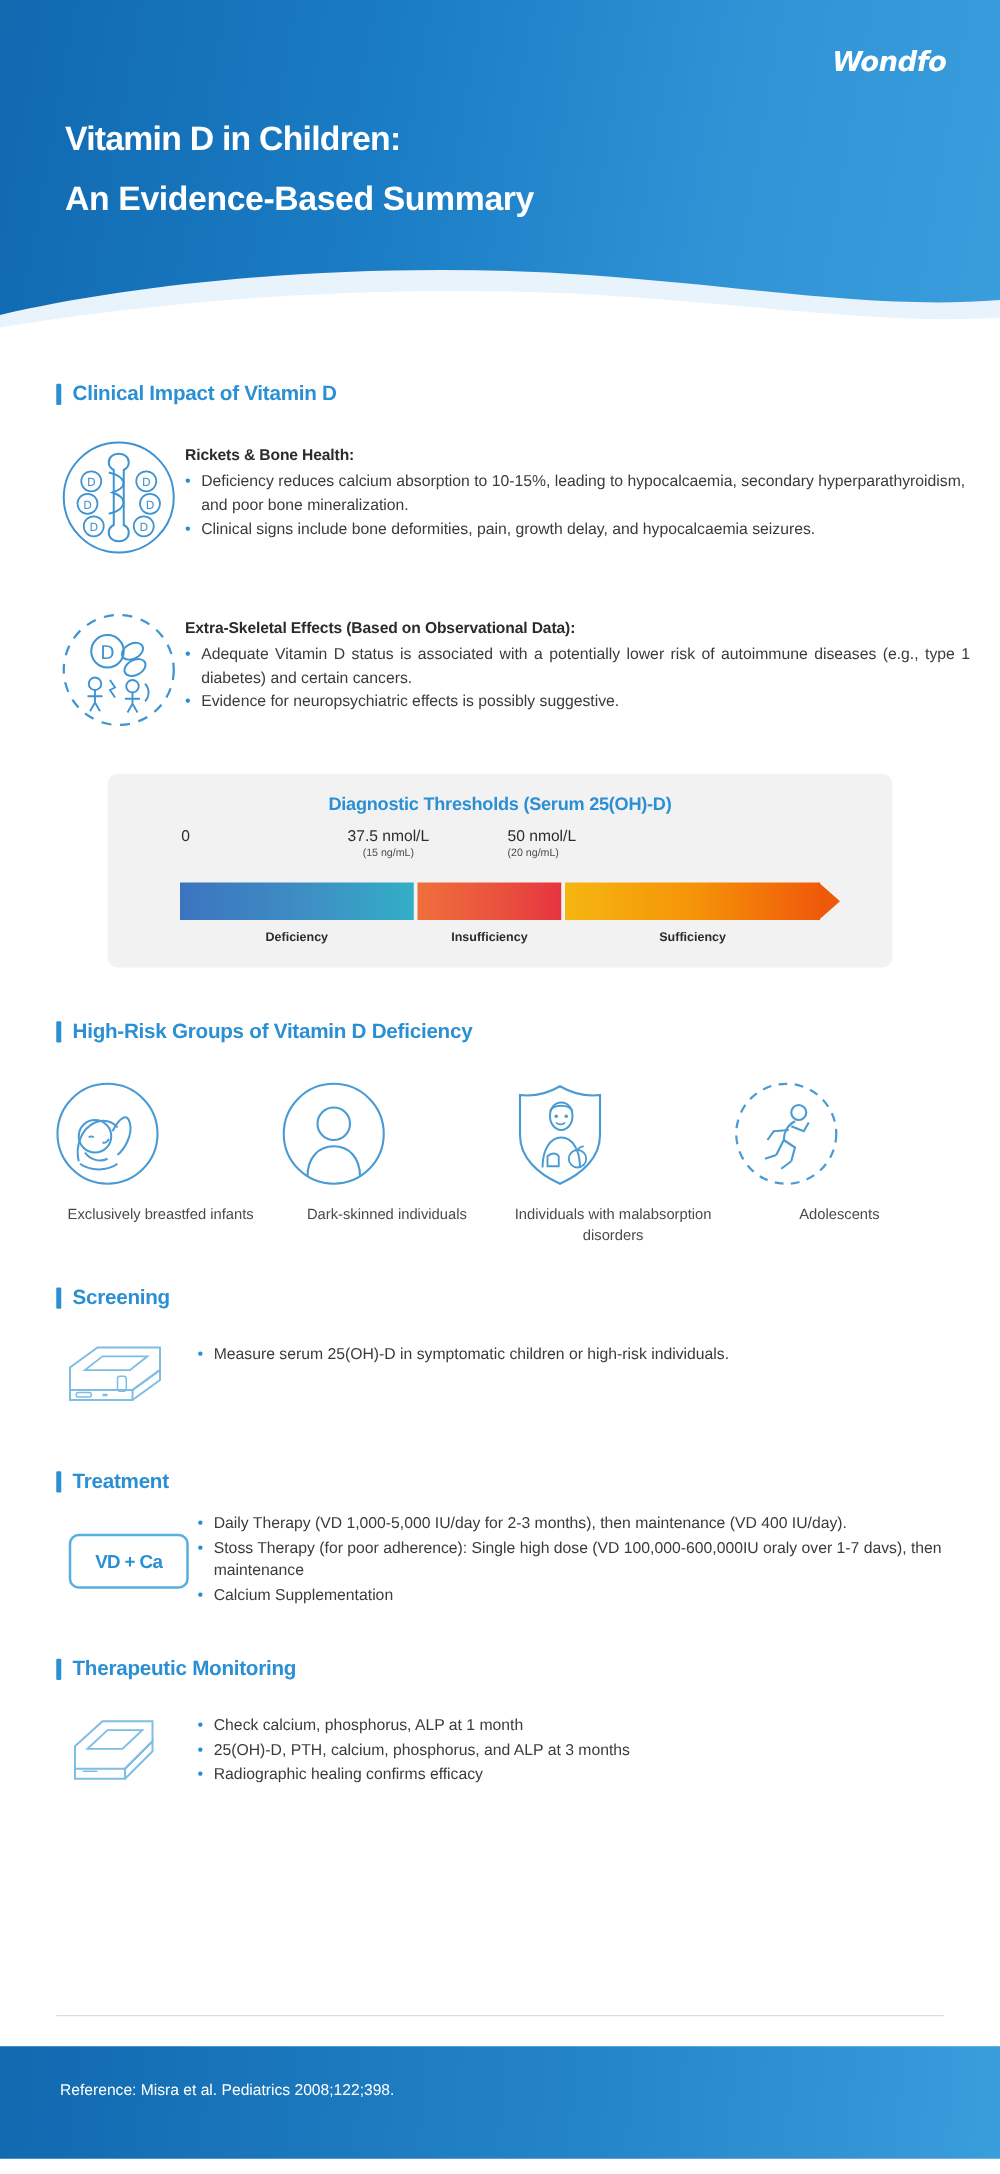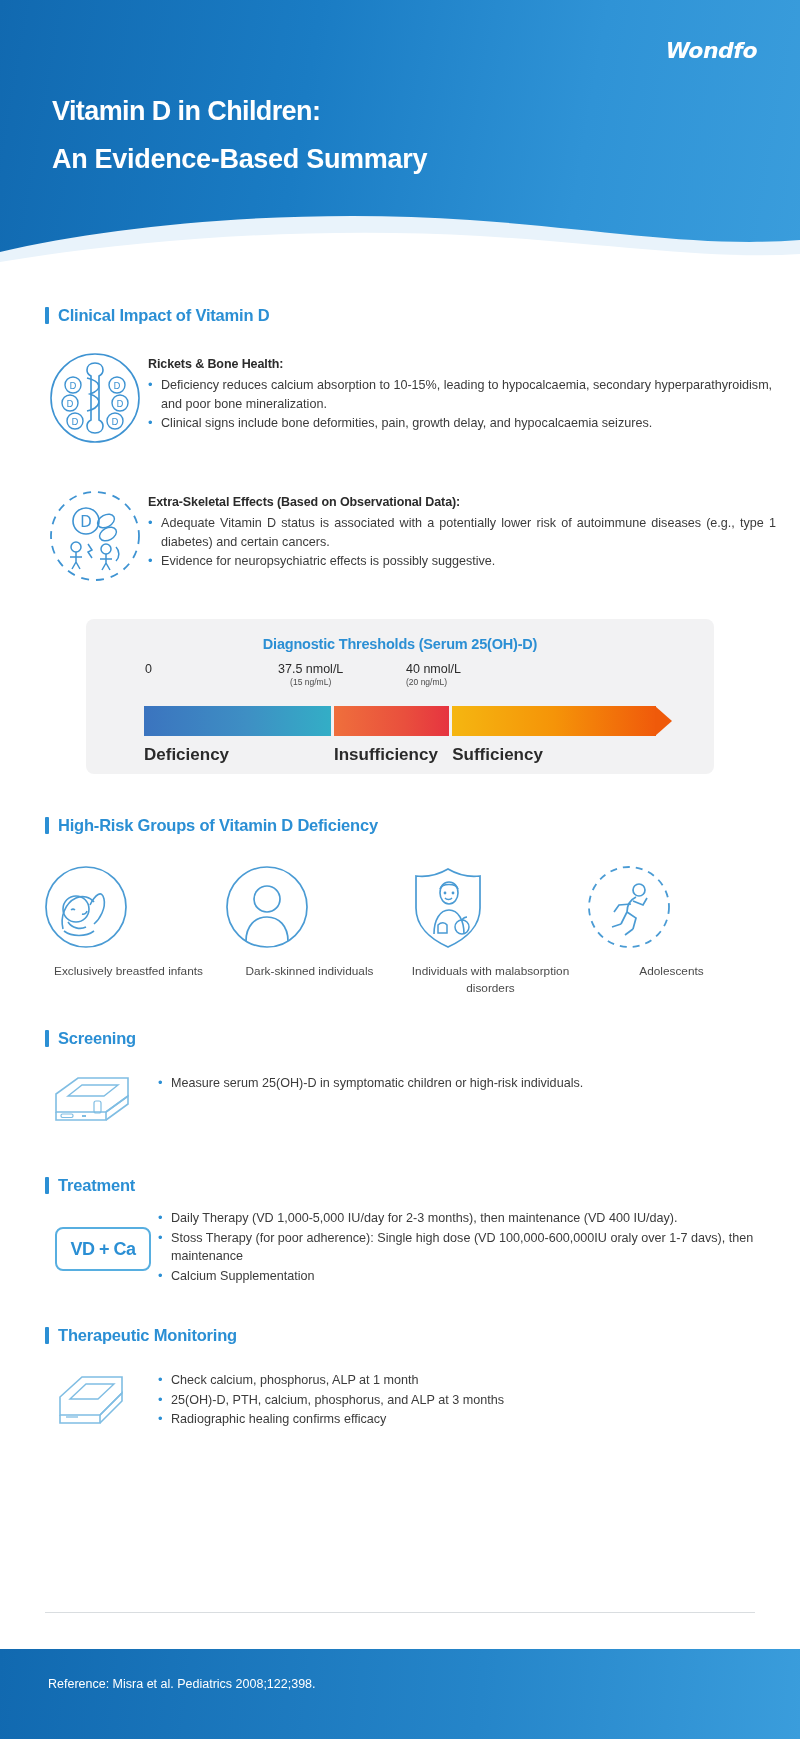--- a/index.html
+++ b/index.html
@@ -106,53 +106,53 @@
     background: linear-gradient(90deg, #f5b611 0%, #f59408 50%, #f05a0b 100%); }
   .arrow-tip {
     position: absolute; right: -16px; top: 0;
     width: 0; height: 0;
     border-top: 15px solid transparent;
     border-bottom: 15px solid transparent;
     border-left: 17px solid #ef5a0a;
   }
   .zone-row { position: relative; height: 24px; margin: 9px 58px 0 58px; }
   .zone {
-    position: absolute; font-size: 17px; font-weight: bold;
-    color: #2b2b2b; text-align: left;
+    position: absolute; font-size: 10px; font-weight: bold;
+    color: #2b2b2b; text-align: center;
   }
   .zone-1 { left: 0; width: 36.5%; }
   .zone-2 { left: 37.1%; width: 22.5%; }
   .zone-3 { left: 60.2%; width: 39.8%; }
 
   
   .risk-row { display: flex; margin: 0 38px; }
   .risk-item { flex: 1 1 0; text-align: center; }
   .risk-label {
     font-size: 11.8px; color: #4a4a4a; line-height: 1.45; margin-top: 8px;
   }
 
   
   .simple-row { display: flex; align-items: flex-start; margin: 0 28px 0 48px; }
   .simple-icon { flex: 0 0 auto; width: 110px; text-align: center; }
   .simple-text { flex: 1 1 auto; padding-top: 4px; }
 
   .vdca-badge {
     width: 96px; height: 44px; border: 2px solid #57aee0;
     border-radius: 8px; display: flex; align-items: center;
-    justify-content: center; color: #2b8fd4; font-size: 18px;
+    justify-content: center; color: #2b8fd4; font-size: 15px;
     font-weight: bold; background: #fff; letter-spacing: -0.5px;
   }
 
   
   .divider {
     position: absolute; left: 45px; right: 45px; top: 1612px;
     height: 1px; background: #d9dde0;
   }
   .footer {
-    position: absolute; left: 0; bottom: 0;
+    position: absolute; left: 0; bottom: 12px;
     width: 800px; height: 90px;
     background: linear-gradient(95deg, #1169b0 0%, #2585c9 60%, #3a9ddc 100%);
   }
   .footer-text {
     position: absolute; left: 48px; top: 28px;
     color: #ffffff; font-size: 12.5px;
   }
   svg { display: block; }
 </style>
 </head>
@@ -240,21 +240,21 @@
     <div class="tick-row">
       <div class="tick tick-0">
         <div class="val">0</div>
         <div class="sub"></div>
       </div>
       <div class="tick tick-1">
         <div class="val">37.5 nmol/L</div>
         <div class="sub">(15 ng/mL)</div>
       </div>
       <div class="tick tick-2">
-        <div class="val">40 nmol/L</div>
+        <div class="val">50 nmol/L</div>
         <div class="sub">(20 ng/mL)</div>
       </div>
     </div>
     <div class="gradient-wrap">
       <div class="gseg gseg-1"></div>
       <div class="gseg gseg-2"></div>
       <div class="gseg gseg-3"></div>
       <div class="arrow-tip"></div>
     </div>
     <div class="zone-row">

